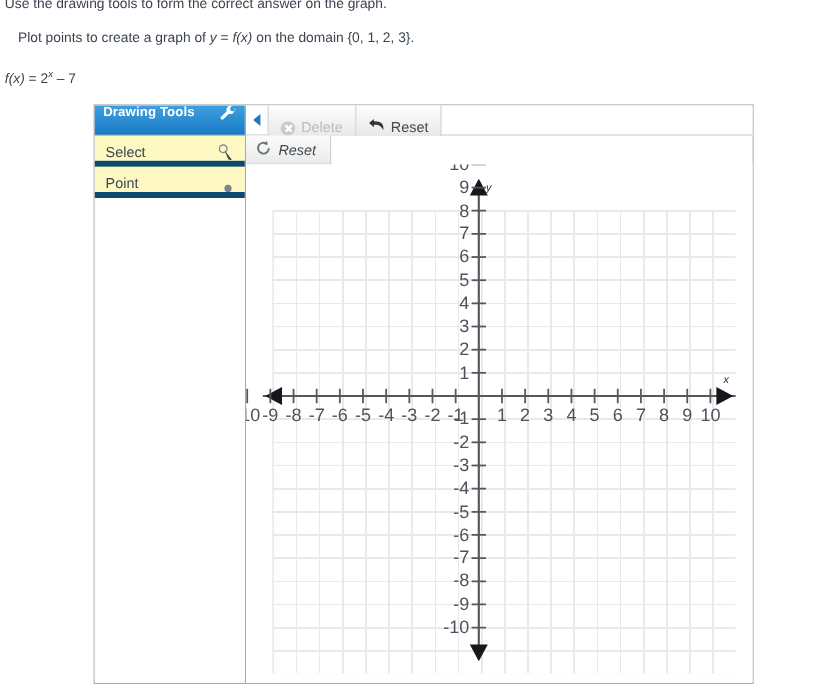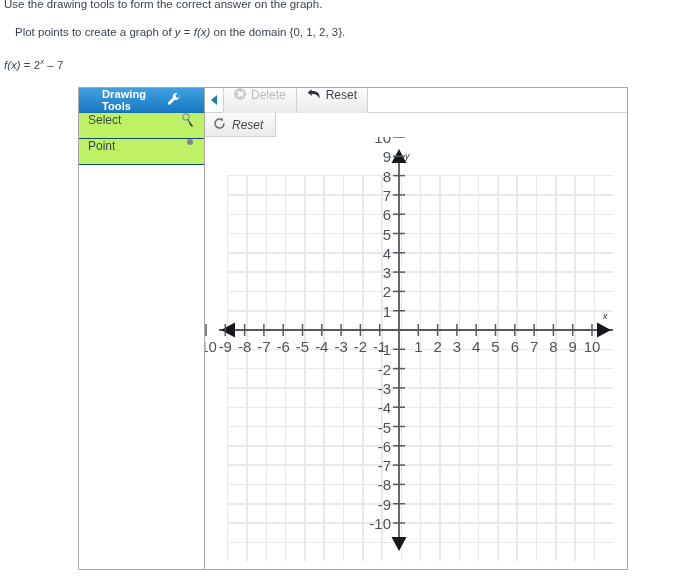--- a/index.html
+++ b/index.html
@@ -55,43 +55,43 @@
     height: 481px;
     border-right: 1px solid #a6a8ab;
     box-sizing: border-box;
     background: #ffffff;
   }
   #tools-header {
     height: 25px;
     background: linear-gradient(to bottom, #3fa0e0 0%, #1a79c4 100%);
     border-bottom: 1px solid #176ead;
     display: flex;
-    align-items: center;
-    padding: 0 23px;
+    align-items: flex-start;
+    padding: 0 7px;
     box-sizing: border-box;
   }
   #tools-header .htxt {
     color: #ffffff;
     font-size: 11px;
     font-weight: bold;
     letter-spacing: 0.1px;
     flex: 1;
   }
   .wrench {
     width: 14px; height: 14px;
     position: relative;
   }
   .tool-row {
     height: 26px;
-    border-bottom: 1px solid #0c4a6e;
+    border-bottom: 5px solid #0c4a6e;
     display: flex;
-    align-items: flex-start;
+    align-items: flex-end;
     padding: 0 9px 0 9px;
     box-sizing: border-box;
-    background: #bef264;
+    background: #fef9c3;
   }
   .tool-row .tlabel {
     font-size: 12px;
     color: #3b4450;
     flex: 1;
   }
   .cursor-ico { width: 13px; height: 14px; position: relative; }
   .dot-ico {
     width: 6px; height: 6px; border-radius: 50%;
     background: #7d848c;
@@ -135,21 +135,21 @@
   }
   #hint-text {
     font-size: 11px;
     color: #9fb8d0;
     flex: 1;
     padding-left: 4px;
   }
   .tbtn {
     height: 25px;
     display: flex;
-    align-items: flex-start;
+    align-items: flex-end;
     gap: 5px;
     padding: 0 10px;
     box-sizing: border-box;
     border-left: 1px solid #cfd1d4;
     background: linear-gradient(to bottom, #fdfdfd 0%, #e8e9ea 100%);
     font-size: 12px;
   }
   #delete-btn { color: #b9bcbf; }
   #undo-btn   { color: #42484f; border-right: 1px solid #cfd1d4; }
 

